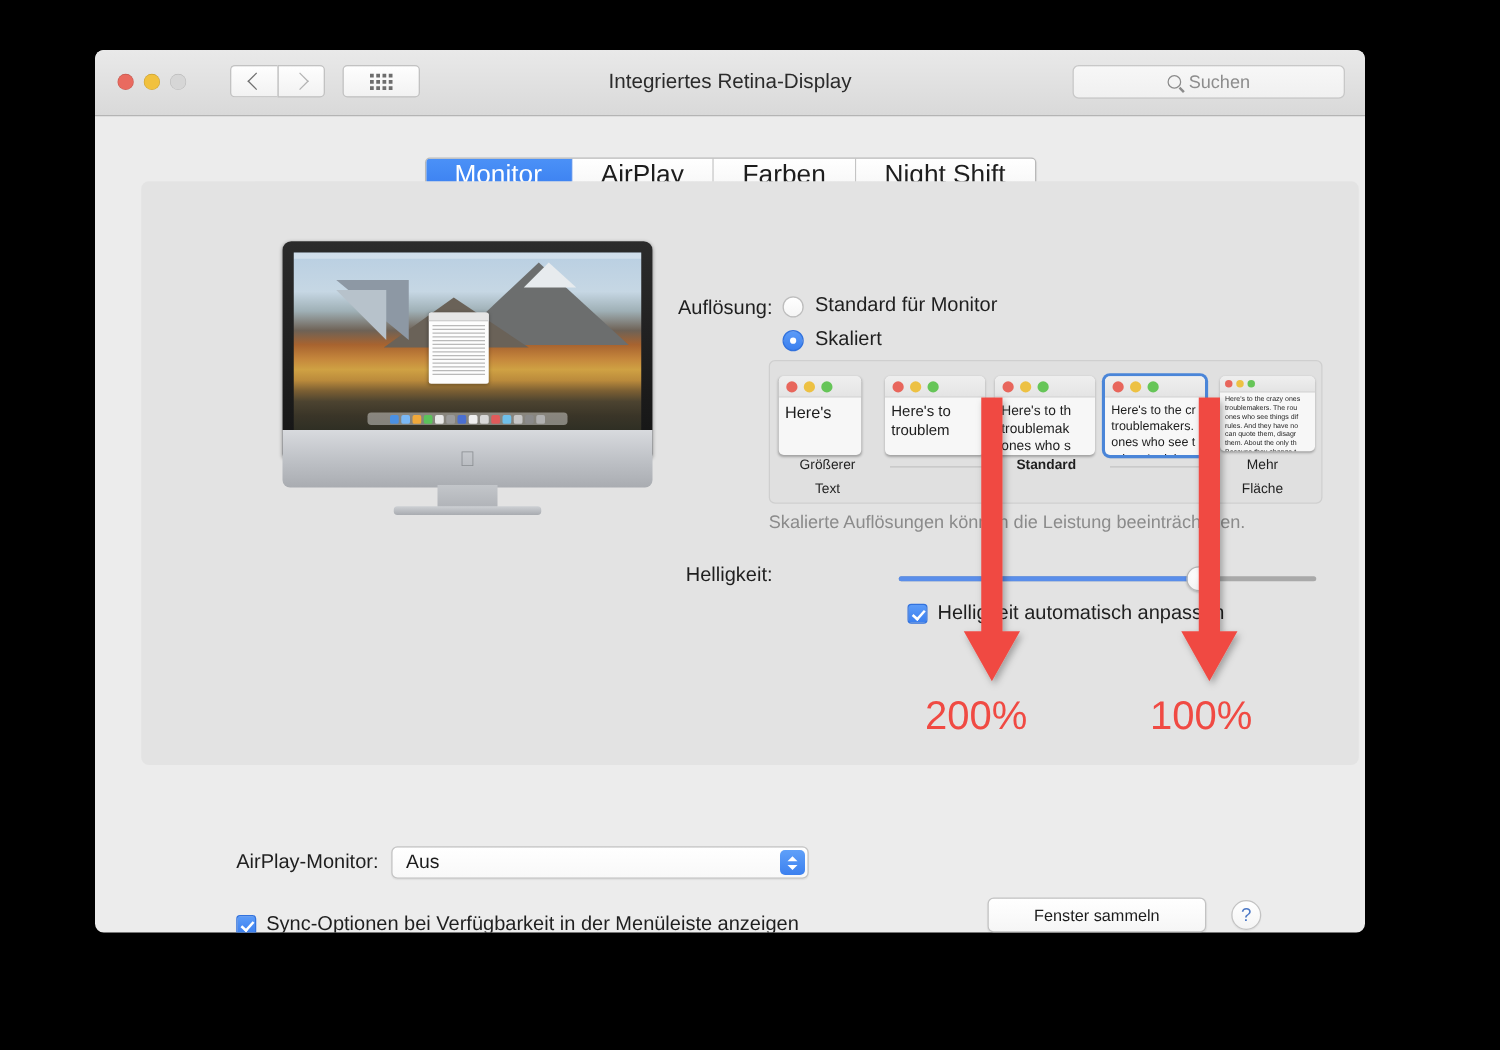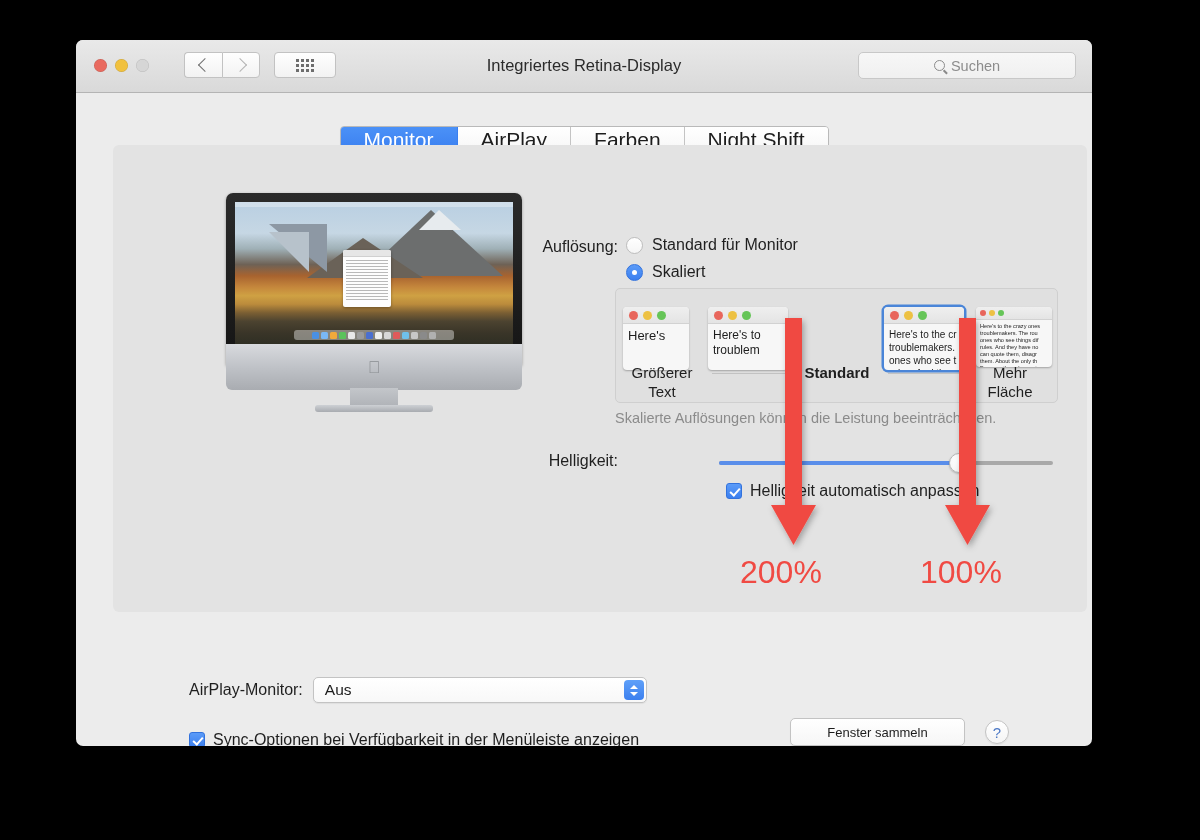--- a/index.html
+++ b/index.html
@@ -278,21 +278,21 @@
     left: 502px; top: 143px;
     width: 443px; height: 115px;
     background: #e0e0e0;
     border: 1px solid #cfcfcf;
     border-radius: 5px;
     box-sizing: border-box;
   }
   #res-thumbs { position: relative; height: 78px; }
   .res-item {
     position: absolute;
-    top: 18px;
+    top: 12px;
     cursor: default;
   }
   .thumb {
     background: #f7f7f7;
     border-radius: 4px;
     box-shadow: 0 1px 2px rgba(0,0,0,.28);
     overflow: hidden;
     box-sizing: border-box;
   }
   .res-item.selected .thumb {
@@ -334,21 +334,21 @@
 
   #res-5 { left: 360px; }
   #res-5 .thumb { width: 76px; height: 60px; }
   #res-5 .thumb .tbar { height: 12px; gap: 3px; padding-left: 4px; }
   #res-5 .thumb .tbar i { width: 6px; height: 6px; }
   #res-5 .tbody { font-size: 5.6px; line-height: 7px; white-space: nowrap; padding: 3px 4px; }
 
   #res-captions { position: relative; height: 37px; }
   .res-caption {
     position: absolute;
-    font-size: 15px;
+    font-size: 11px;
     color: #1f1f1f;
     text-align: center;
     line-height: 19px;
     top: -4px;
   }
   #cap-larger { left: 0px; width: 92px; }
   #cap-standard { left: 170px; width: 102px; font-weight: bold; }
   #cap-more { left: 348px; width: 92px; }
   .cap-rule {
     position: absolute;
@@ -627,20 +627,32 @@
             <div class="tbar">
               <i class="dot-r"></i>
               <i class="dot-y"></i>
               <i class="dot-g"></i>
             </div>
             <div class="tbody" style="white-space:pre-line">Here's to
 troublem</div>
           </div>
         </div>
 
+        <div class="res-item" id="res-3">
+          <div class="thumb">
+            <div class="tbar">
+              <i class="dot-r"></i>
+              <i class="dot-y"></i>
+              <i class="dot-g"></i>
+            </div>
+            <div class="tbody" style="white-space:pre-line">Here's to th
+troublemak
+ones who s</div>
+          </div>
+        </div>
 
         <div class="res-item selected" id="res-4">
           <div class="thumb">
             <div class="tbar">
               <i class="dot-r"></i>
               <i class="dot-y"></i>
               <i class="dot-g"></i>
             </div>
             <div class="tbody" style="white-space:pre-line">Here's to the cr
 troublemakers.

